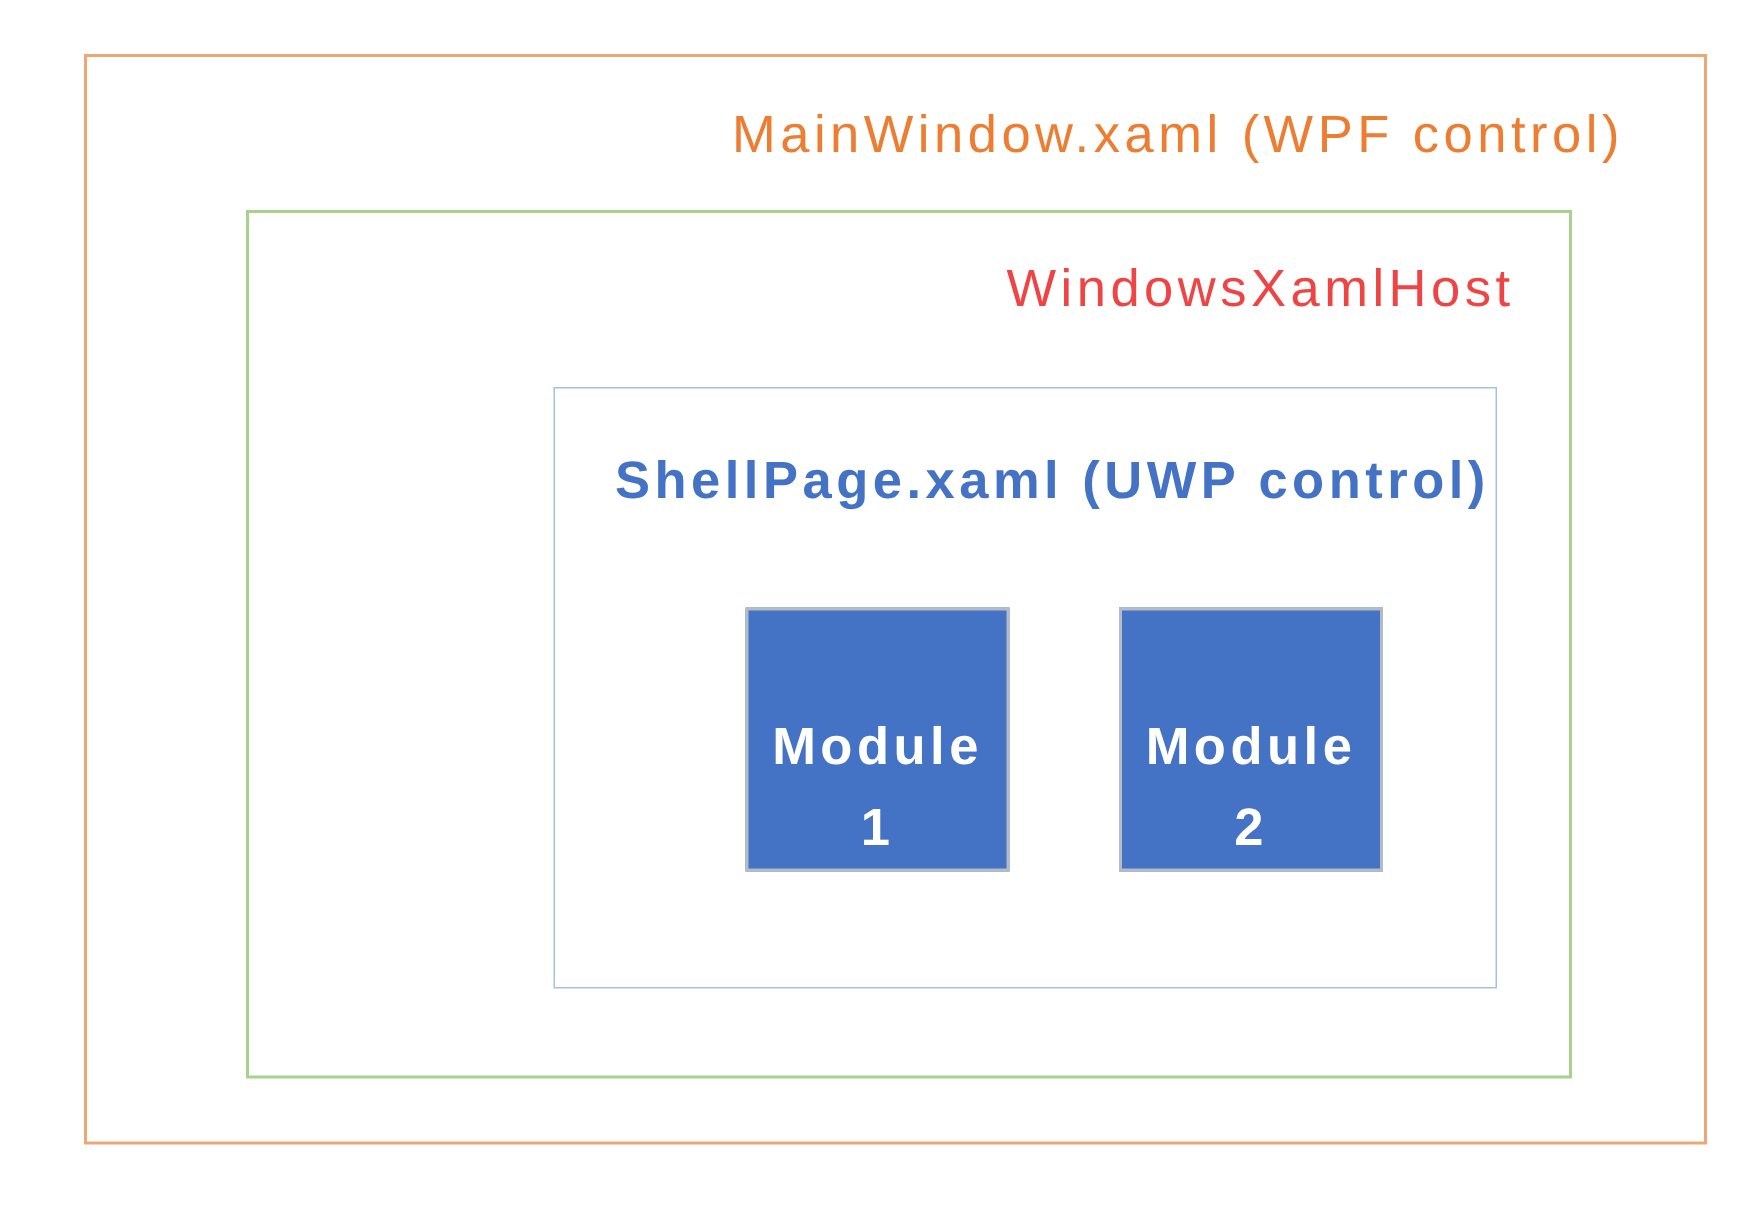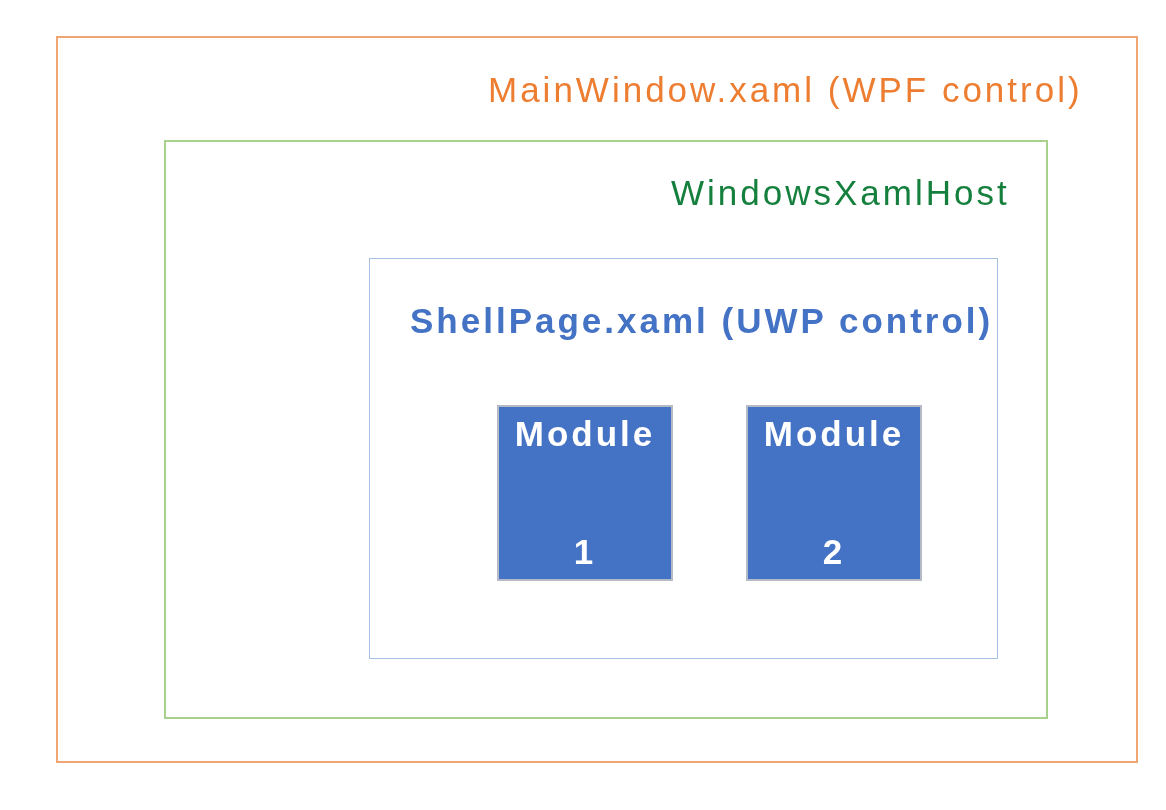--- a/index.html
+++ b/index.html
@@ -48,21 +48,21 @@
   #shellpage-label { left: 40px; top: 44px; }
   .module-box {
     position: absolute;
     top: 146px;
     width: 176px; height: 176px;
     box-sizing: border-box;
     border: 2px solid #b5bbc6;
     display: flex;
     flex-direction: column;
     align-items: center;
-    justify-content: space-between;
+    justify-content: flex-end;
     text-align: center;
   }
   #module1-box { left: 127px; }
   #module2-box { left: 376px; }
   .module-line {
     font-size: 35px;
     line-height: 54px;
     letter-spacing: 3px;
   }
 </style>
@@ -70,21 +70,21 @@
 <body>
 
 <div id="canvas">
 
   <div id="mainwindow-box" class="box" style="border-color: rgb(240, 166, 115);">
 
     <div id="mainwindow-label" class="diagram-label" style="color: rgb(237, 125, 49);">MainWindow.xaml (WPF control)</div>
 
     <div id="windowsxamlhost-box" class="box" style="border-color: rgb(169, 209, 142);">
 
-      <div id="windowsxamlhost-label" class="diagram-label" style="color: #15803d;">WindowsXamlHost</div>
+      <div id="windowsxamlhost-label" class="diagram-label" style="color: #ef4444;">WindowsXamlHost</div>
 
       <div id="shellpage-box" class="box" style="border-color: rgb(166, 192, 228);">
 
         <div id="shellpage-label" class="diagram-label" style="color: rgb(68, 114, 196);">ShellPage.xaml (UWP control)</div>
 
         <div id="module1-box" class="module-box" style="background-color: rgb(68, 114, 196); border-color: rgb(181, 187, 198); color: rgb(255, 255, 255);">
           <div class="module-line">Module</div>
           <div class="module-line">1</div>
         </div>
 

